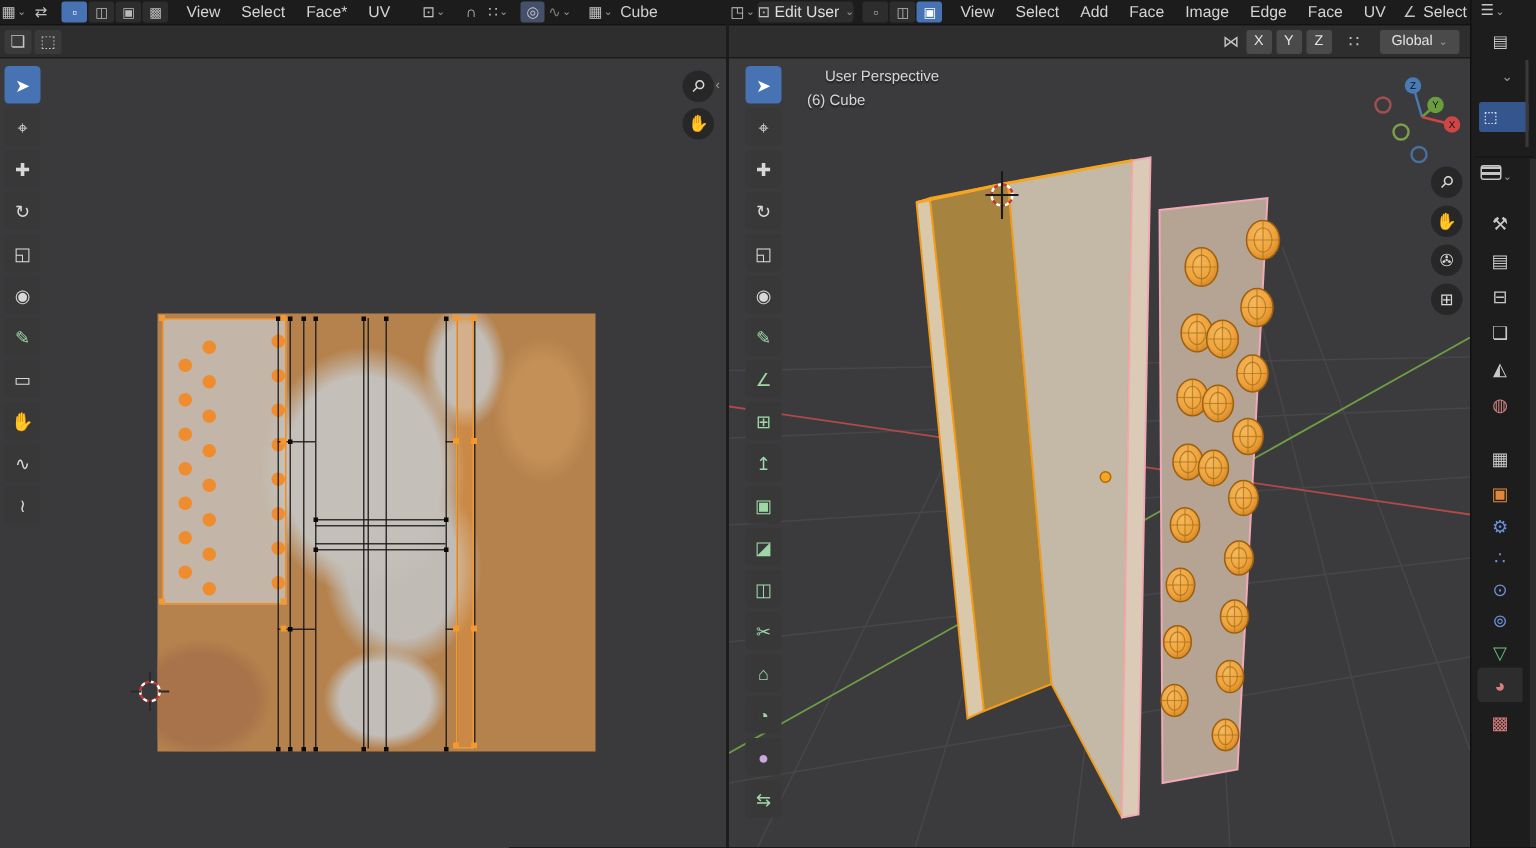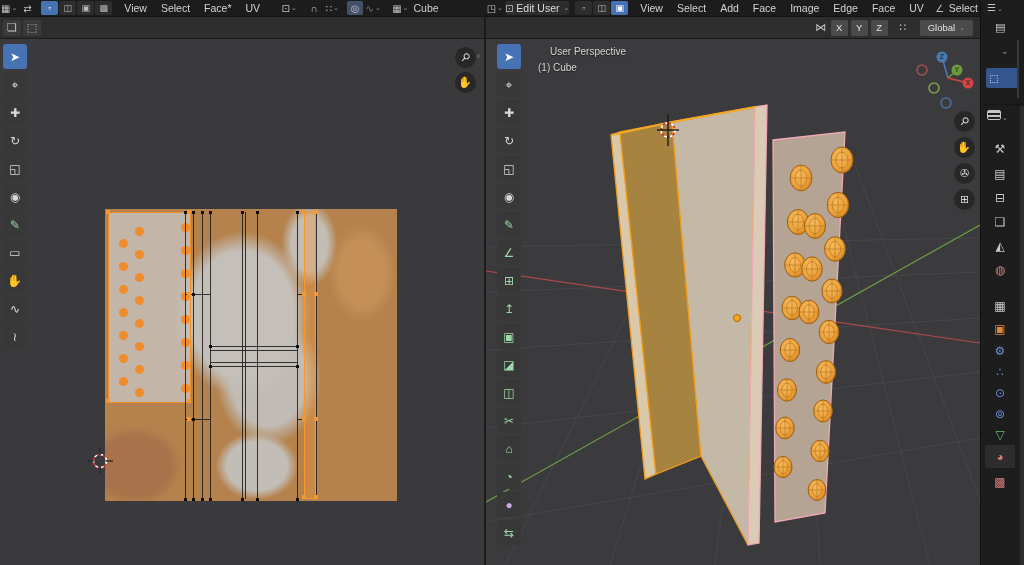--- a/index.html
+++ b/index.html
@@ -442,21 +442,21 @@
             <g>
               <circle cx="668" cy="130" r="7" fill="none" stroke="#fff" stroke-width="1.6" stroke-dasharray="3 3"></circle>
               <circle cx="668" cy="130" r="7" fill="none" stroke="#c33" stroke-width="1.6" stroke-dasharray="3 3" stroke-dashoffset="3"></circle>
               <line x1="668" y1="114" x2="668" y2="146" stroke="#1a1a1a" stroke-width="1.4"></line>
               <line x1="657" y1="130" x2="679" y2="130" stroke="#1a1a1a" stroke-width="1.4"></line>
             </g>
           </g>
       </svg>
 
       <div class="ovtext" style="left:64px;top:5px;">User Perspective</div>
-      <div class="ovtext" style="left:52px;top:21px;">(1) Cube</div>
+      <div class="ovtext" style="left:52px;top:21px;">(6) Cube</div>
 
       <div class="toolcol" style="left:9px;top:0;" id="v3d-toolbar">
           <div class="toolbtn active">➤</div>
           <div class="toolbtn">⌖</div>
           <div class="toolbtn">✚</div>
           <div class="toolbtn">↻</div>
           <div class="toolbtn">◱</div>
           <div class="toolbtn">◉</div>
           <div class="toolbtn" style="color: rgb(159, 216, 168);">✎</div>
           <div class="toolbtn" style="color: rgb(159, 216, 168);">∠</div>

